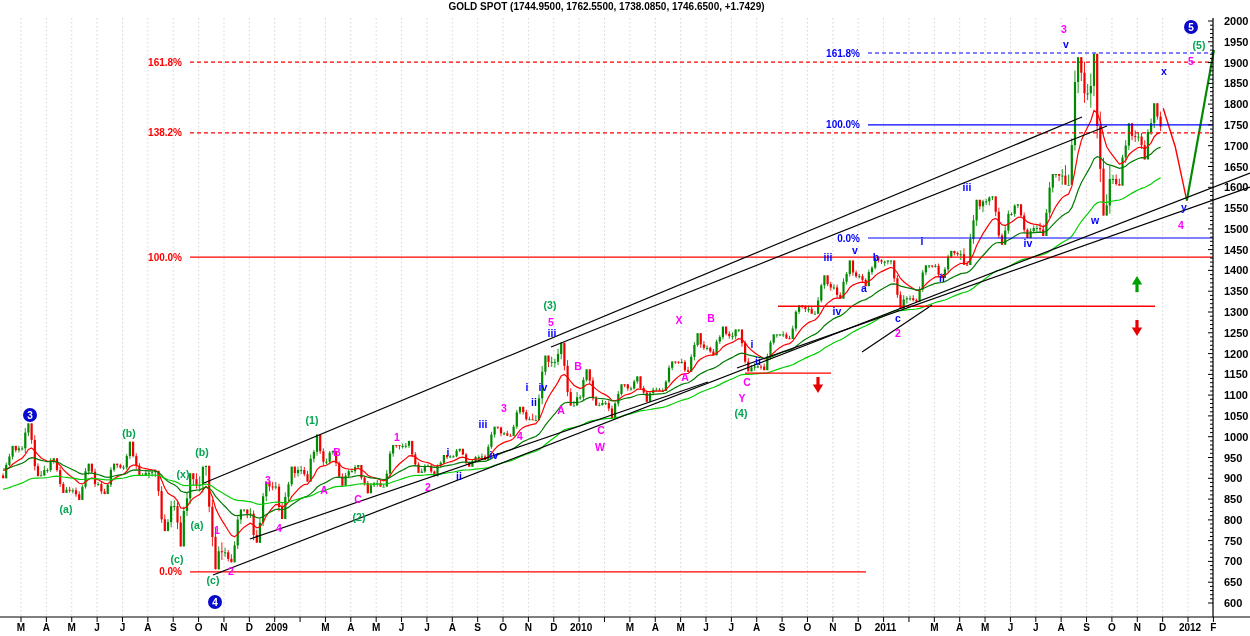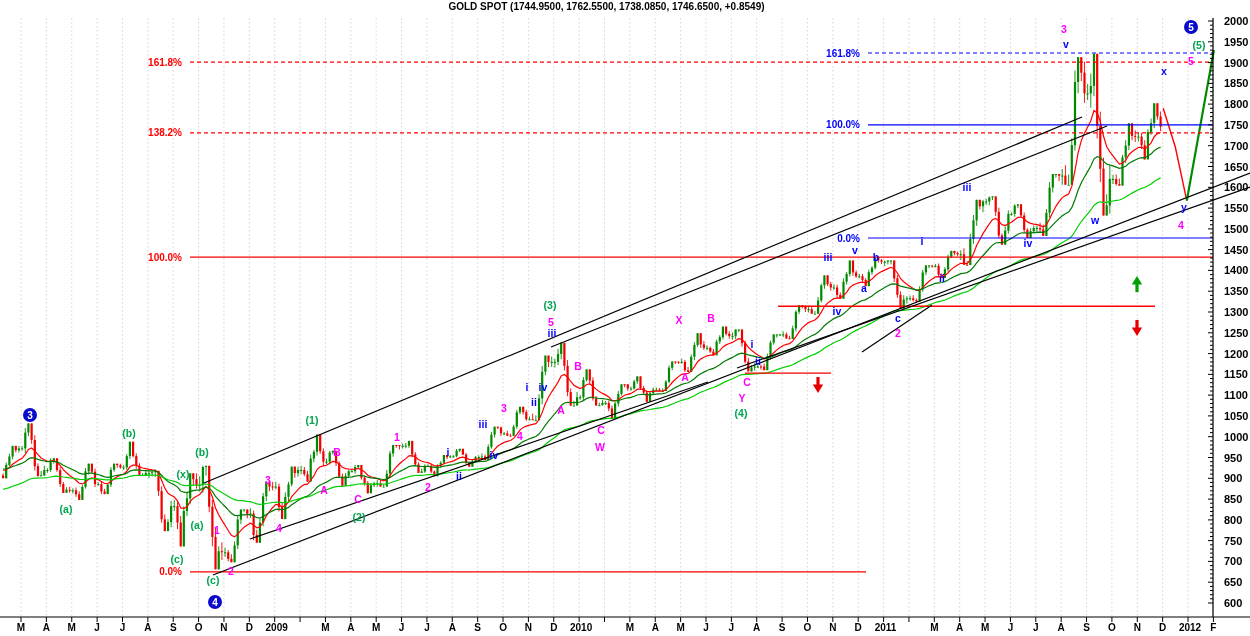--- a/index.html
+++ b/index.html
@@ -7,21 +7,21 @@
           font-family:"Liberation Sans",sans-serif;overflow:hidden;}
   .chart-title{position:absolute;top:1px;left:0;width:1213px;text-align:center;
                font-size:10px;font-weight:bold;color:#000;letter-spacing:0px;}
   svg{position:absolute;top:0;left:0;}
   text{font-family:"Liberation Sans",sans-serif;}
 </style>
 </head>
 <body>
 
 <div class="screen">
-  <div class="chart-title">GOLD SPOT (1744.9500, 1762.5500, 1738.0850, 1746.6500, +0.8549)</div>
+  <div class="chart-title">GOLD SPOT (1744.9500, 1762.5500, 1738.0850, 1746.6500, +1.7429)</div>
   <svg id="chart" width="1250" height="636">
       <line x1="21" y1="18" x2="21" y2="617" stroke="#d4d4d4" stroke-width="1" stroke-dasharray="1.5,2.5"></line>
       <line x1="46.370000000000005" y1="18" x2="46.370000000000005" y2="617" stroke="#d4d4d4" stroke-width="1" stroke-dasharray="1.5,2.5"></line>
       <line x1="71.74000000000001" y1="18" x2="71.74000000000001" y2="617" stroke="#d4d4d4" stroke-width="1" stroke-dasharray="1.5,2.5"></line>
       <line x1="97.11" y1="18" x2="97.11" y2="617" stroke="#d4d4d4" stroke-width="1" stroke-dasharray="1.5,2.5"></line>
       <line x1="122.48" y1="18" x2="122.48" y2="617" stroke="#d4d4d4" stroke-width="1" stroke-dasharray="1.5,2.5"></line>
       <line x1="147.85000000000002" y1="18" x2="147.85000000000002" y2="617" stroke="#d4d4d4" stroke-width="1" stroke-dasharray="1.5,2.5"></line>
       <line x1="173.22" y1="18" x2="173.22" y2="617" stroke="#d4d4d4" stroke-width="1" stroke-dasharray="1.5,2.5"></line>
       <line x1="198.59" y1="18" x2="198.59" y2="617" stroke="#d4d4d4" stroke-width="1" stroke-dasharray="1.5,2.5"></line>
       <line x1="223.96" y1="18" x2="223.96" y2="617" stroke="#d4d4d4" stroke-width="1" stroke-dasharray="1.5,2.5"></line>

